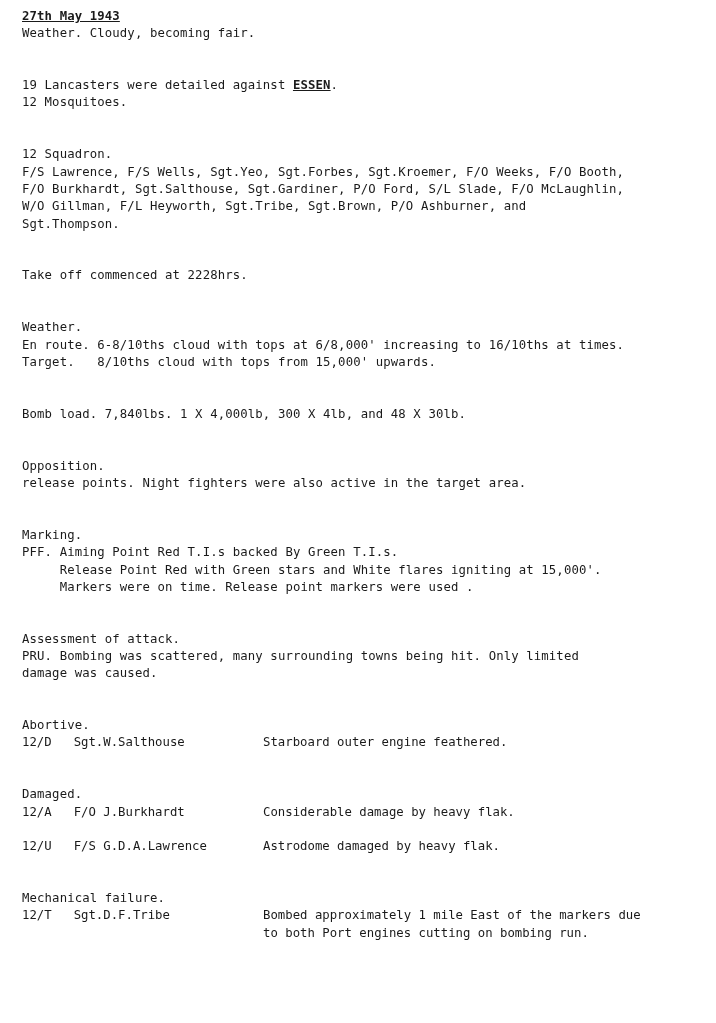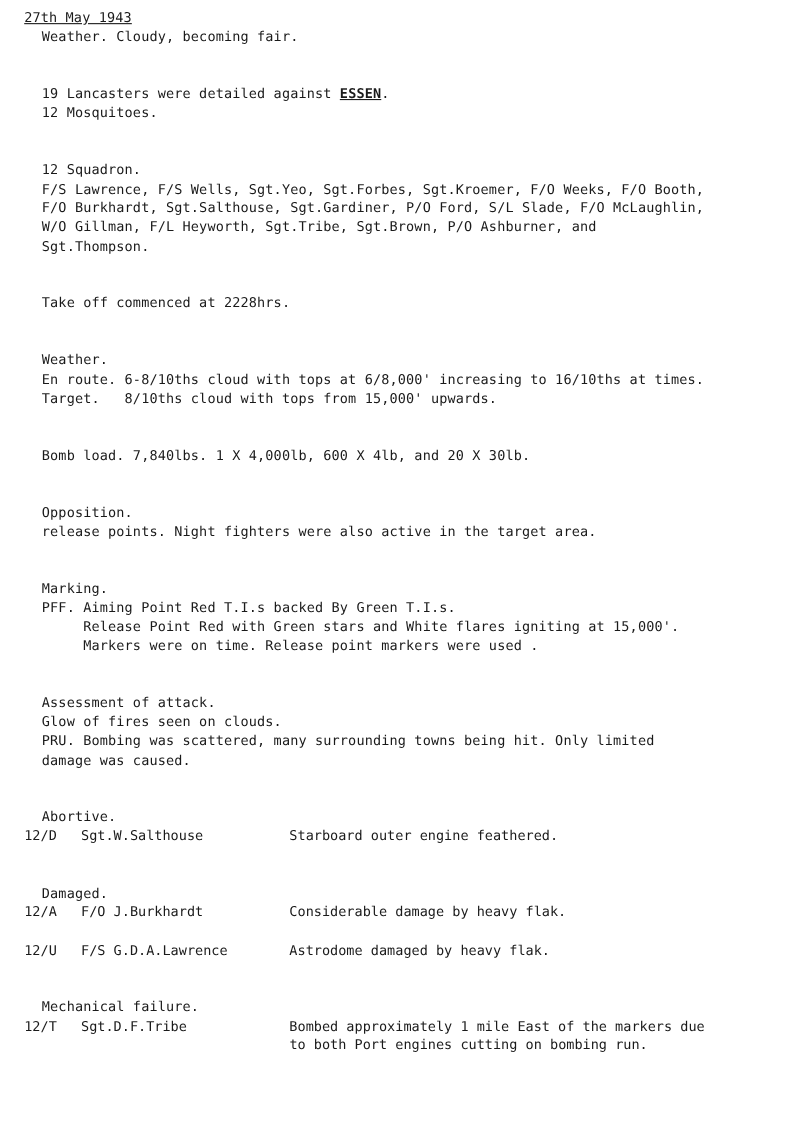--- a/index.html
+++ b/index.html
@@ -19,28 +19,27 @@
   .page {
     position: relative;
     width: 716px;
     height: 1023px;
     padding: 8px 0 0 22px;
     box-sizing: border-box;
   }
   .line {
     white-space: pre;
     letter-spacing: 0.01em;
-    margin-left: 16px;
   }
   .blank {
     white-space: pre;
     height: 17.3px;
   }
   .date-heading {
-    font-weight: normal;
+    font-weight: bold;
     text-decoration: underline;
     white-space: pre;
     letter-spacing: 0.01em;
   }
   .tgt {
     font-weight: bold;
     text-decoration: underline;
   }
   .row {
     display: block;
@@ -78,41 +77,40 @@
   <div class="blank"> </div>
   <div class="blank"> </div>
 
   <div class="line">Weather.</div>
   <div class="line">En route. 6-8/10ths cloud with tops at 6/8,000' increasing to 16/10ths at times.</div>
   <div class="line">Target.   8/10ths cloud with tops from 15,000' upwards.</div>
 
   <div class="blank"> </div>
   <div class="blank"> </div>
 
-  <div class="line">Bomb load. 7,840lbs. 1 X 4,000lb, 600 X 4lb, and 20 X 30lb.</div>
+  <div class="line">Bomb load. 7,840lbs. 1 X 4,000lb, 300 X 4lb, and 48 X 30lb.</div>
 
   <div class="blank"> </div>
   <div class="blank"> </div>
 
   <div class="line">Opposition.</div>
   <div class="line">release points. Night fighters were also active in the target area.</div>
 
   <div class="blank"> </div>
   <div class="blank"> </div>
 
   <div class="line">Marking.</div>
   <div class="line">PFF. Aiming Point Red T.I.s backed By Green T.I.s.</div>
   <div class="line">     Release Point Red with Green stars and White flares igniting at 15,000'.</div>
   <div class="line">     Markers were on time. Release point markers were used .</div>
 
   <div class="blank"> </div>
   <div class="blank"> </div>
 
   <div class="line">Assessment of attack.</div>
-  <div class="line">Glow of fires seen on clouds.</div>
   <div class="line">PRU. Bombing was scattered, many surrounding towns being hit. Only limited</div>
   <div class="line">damage was caused.</div>
 
   <div class="blank"> </div>
   <div class="blank"> </div>
 
   <div class="line">Abortive.</div>
   <div class="row"><span style="display:inline-block;width:4.2em">12/D</span><span style="display:inline-block;width:15.4em">Sgt.W.Salthouse</span><span>Starboard outer engine feathered.</span></div>
 
   <div class="blank"> </div>

